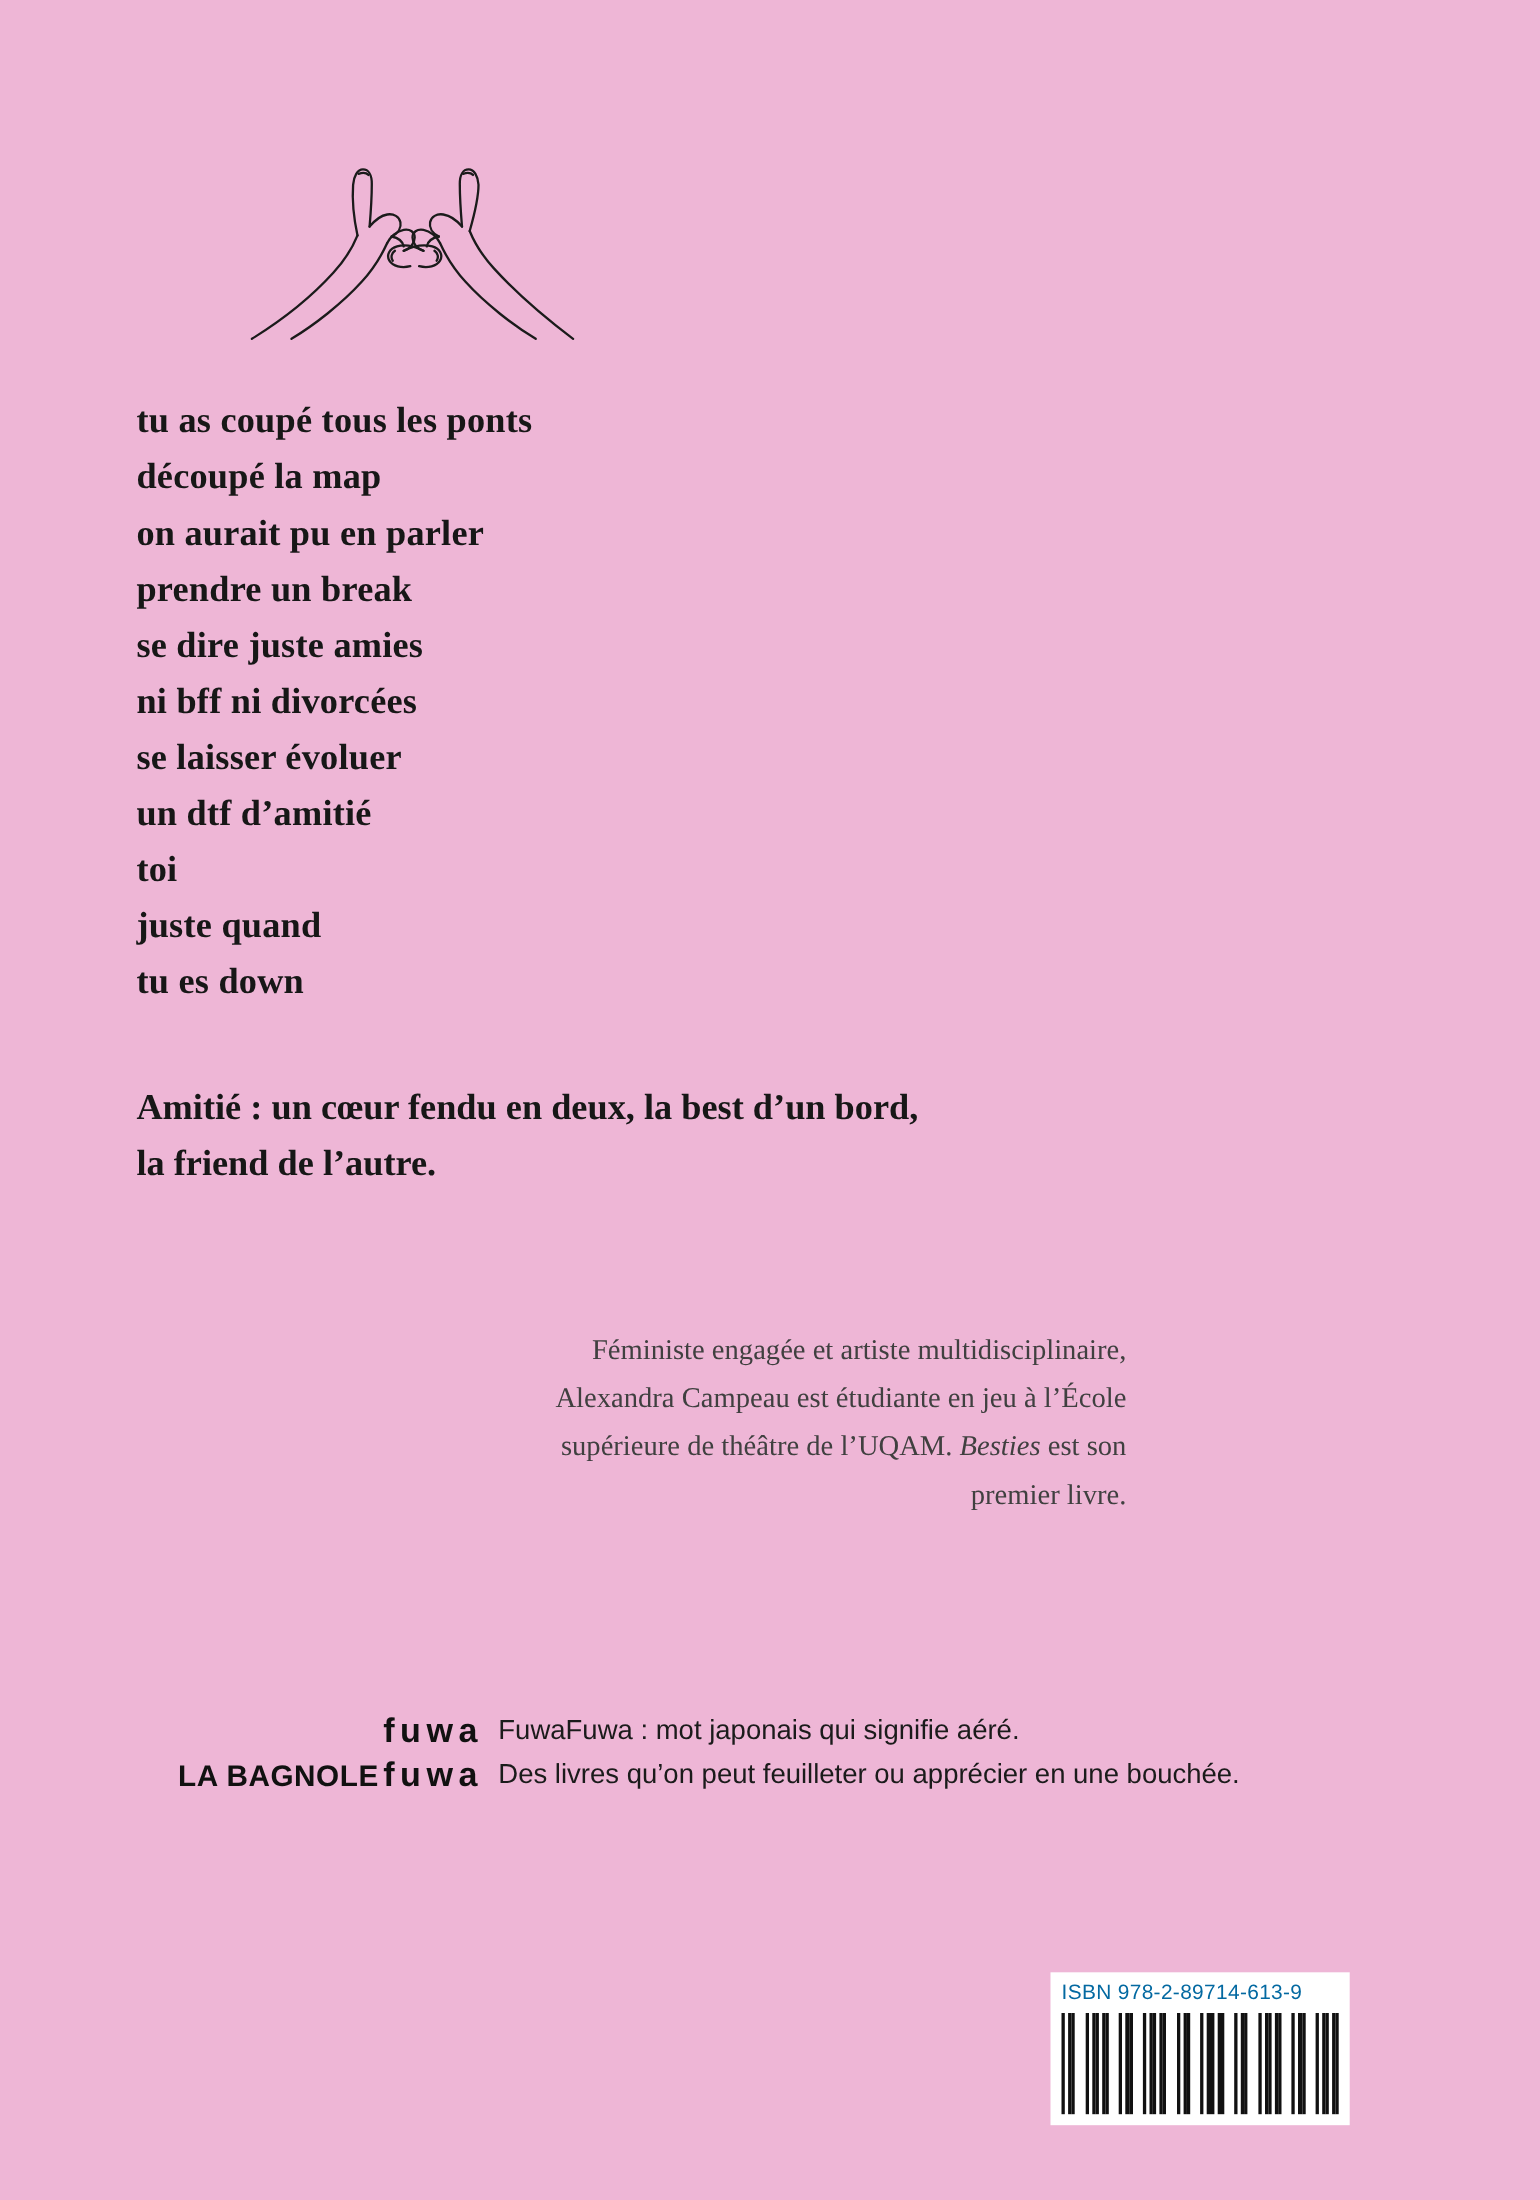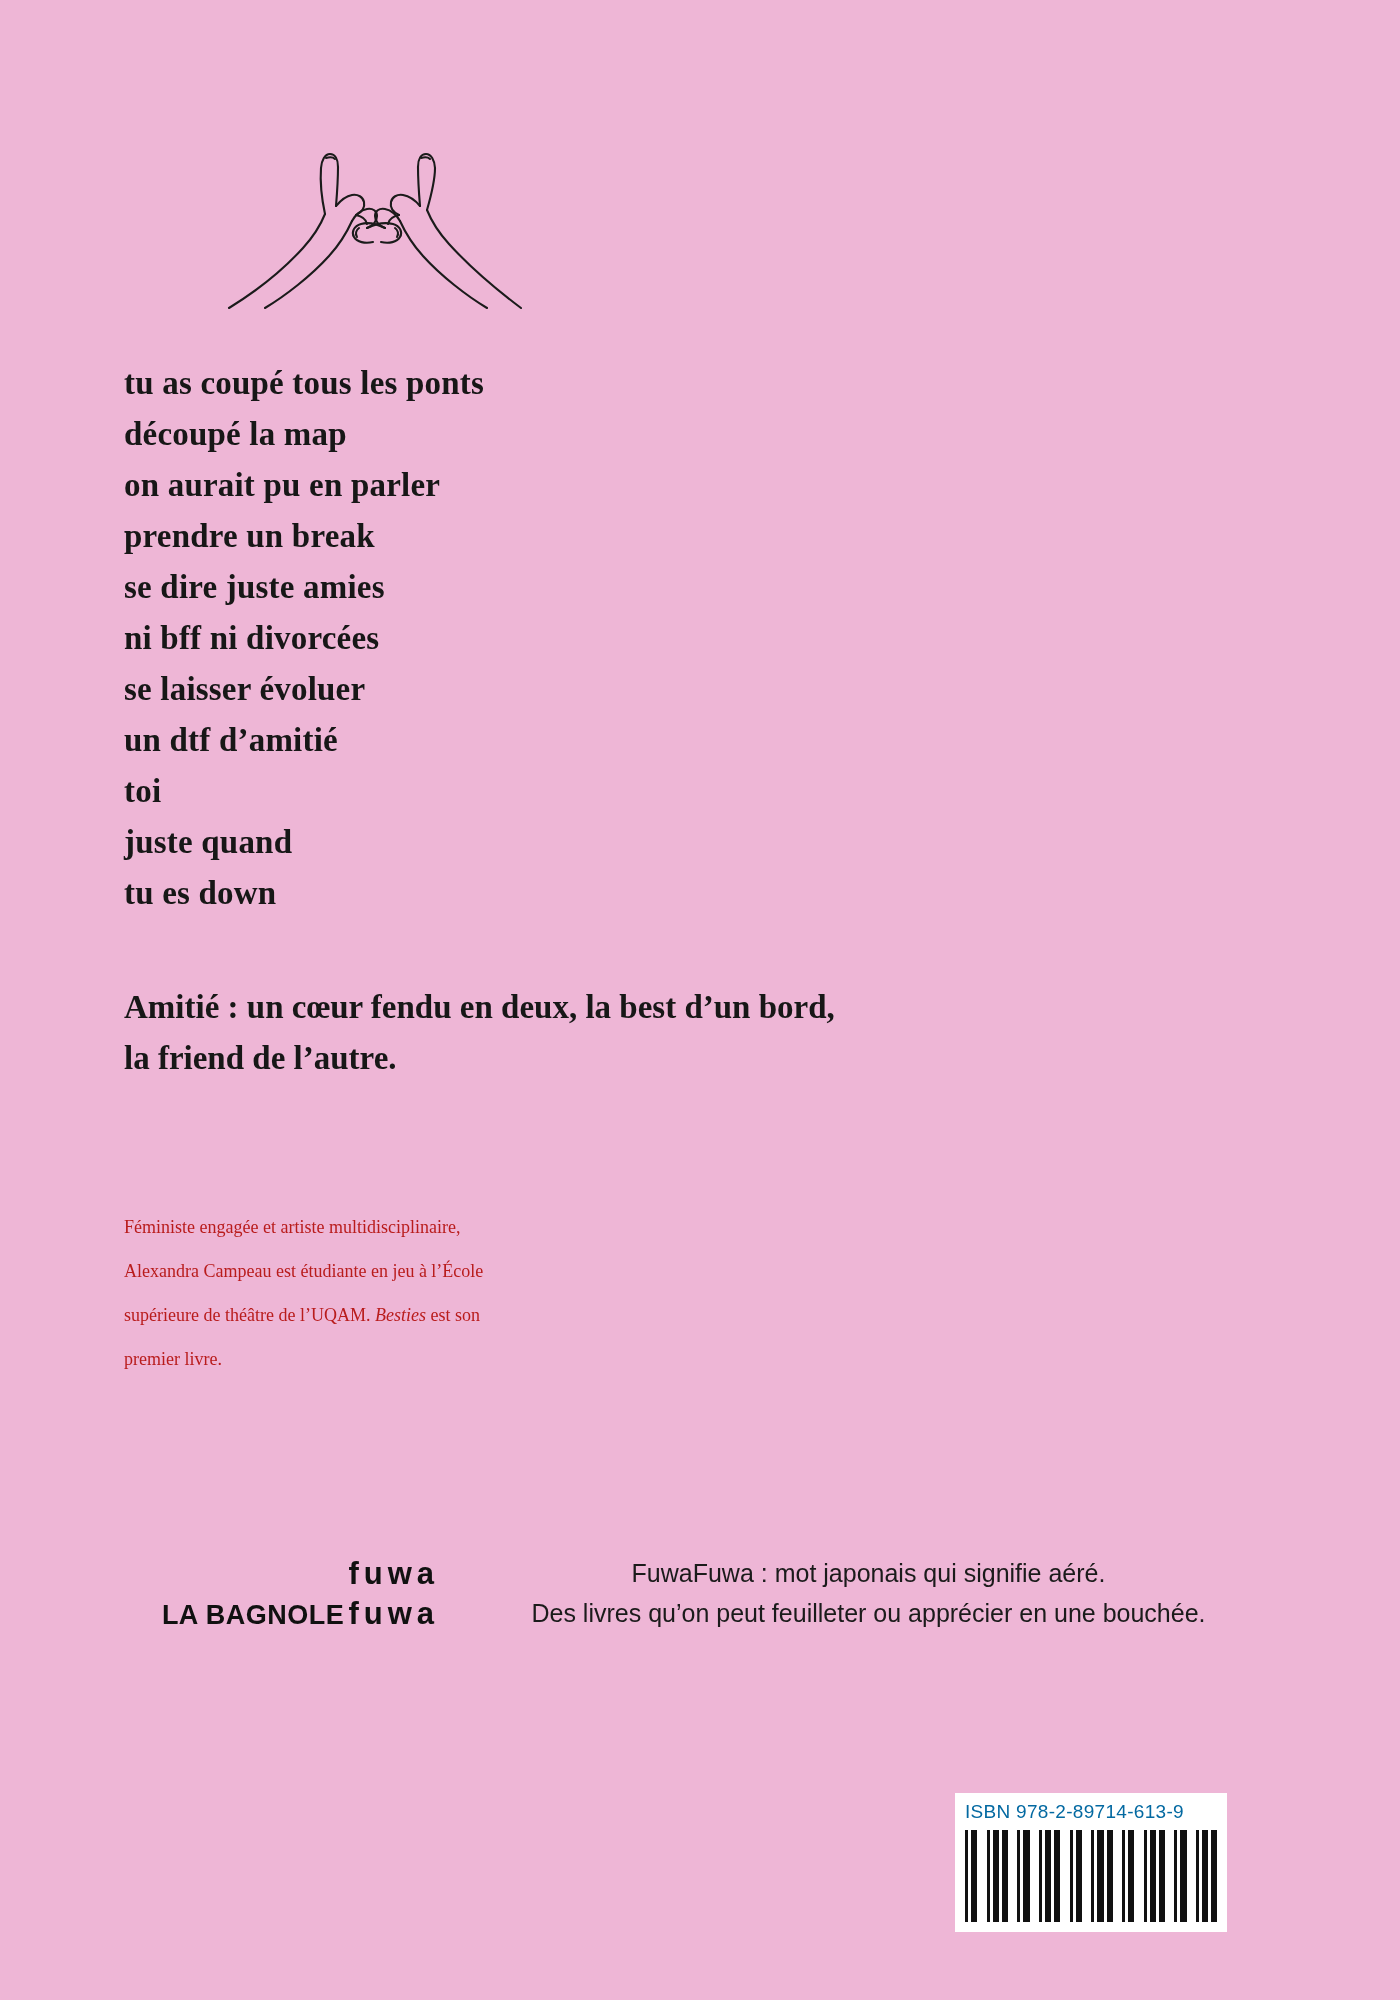--- a/index.html
+++ b/index.html
@@ -71,24 +71,25 @@
   
   .bio {
     position: absolute;
     left: 124px;
     top: 1205px;
     width: 900px;
   }
   .bio-line {
     font-family: "Liberation Serif", serif;
     font-weight: 400;
-    font-size: 18px;
+    font-size: 26px;
     line-height: 44px;
-    color: #b91c1c;
-    white-space: nowrap;
+    color: #404040;
+    white-space: nowrap;
+    text-align: right;
   }
   .bio-line .ital {
     font-style: italic;
   }
 
   
   .publisher {
     position: absolute;
     left: 124px;
     top: 1552px;
@@ -133,21 +134,20 @@
     padding-left: 14px;
     padding-top: 1px;
   }
   .pub-text-line {
     font-family: "Liberation Sans", sans-serif;
     font-weight: 400;
     font-size: 25px;
     line-height: 40px;
     color: #1b1b1b;
     white-space: nowrap;
-    text-align: center;
   }
 
   
   .gl-logo {
     position: absolute;
     left: 122px;
     top: 1760px;
     width: 180px;
     height: 160px;
     text-align: center;

